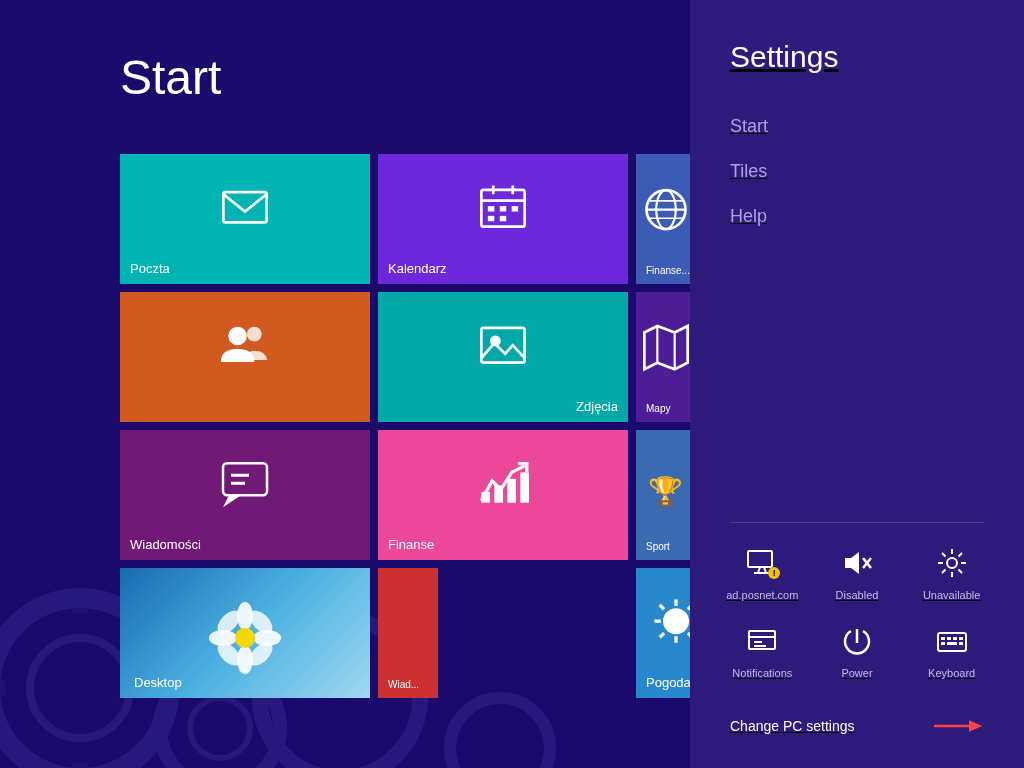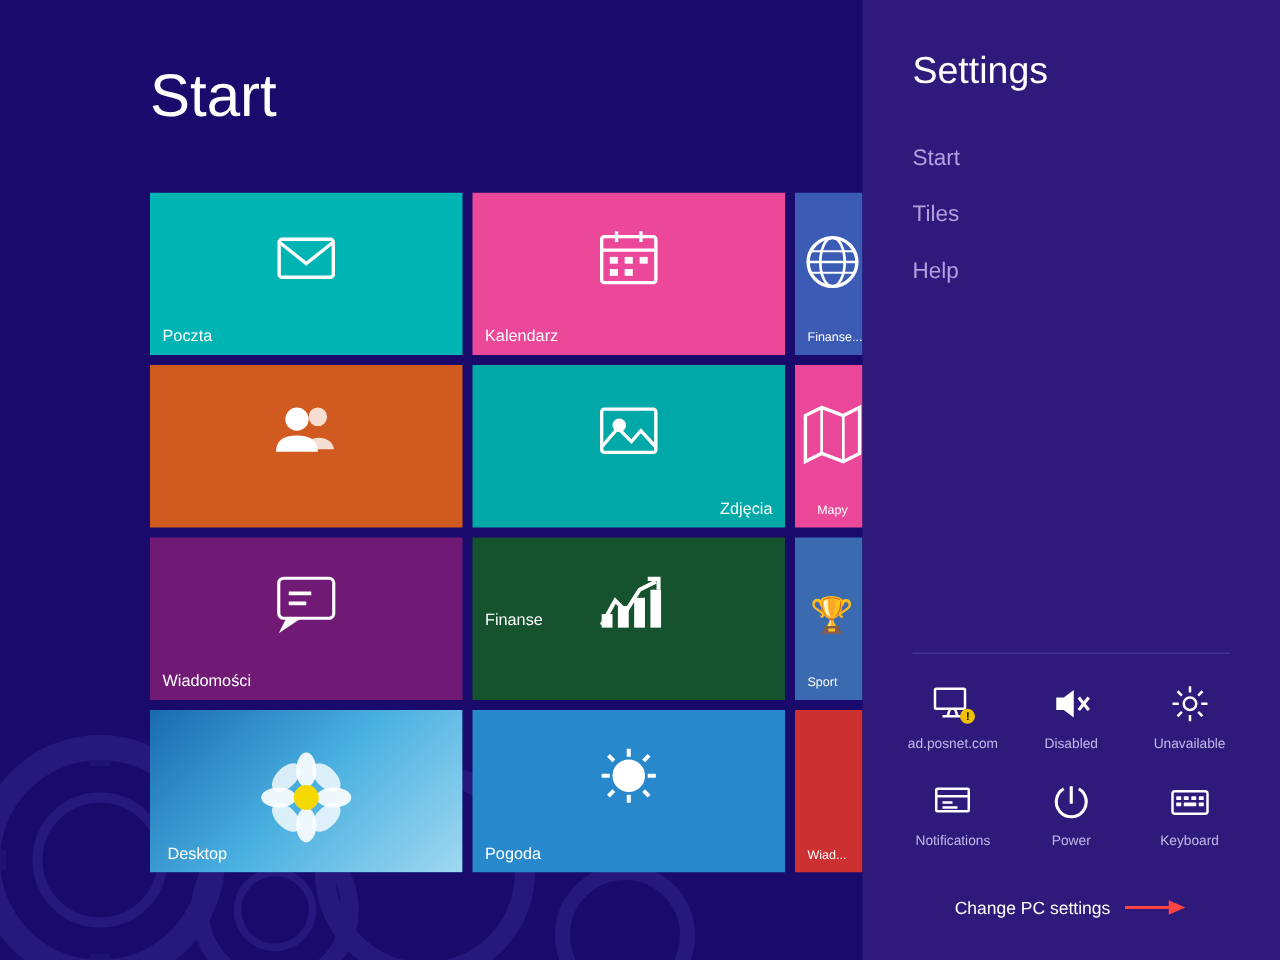--- a/index.html
+++ b/index.html
@@ -53,25 +53,25 @@
 
     .tile-label {
       color: white;
       font-size: 13px;
       font-weight: 400;
       position: relative;
       z-index: 1;
     }
 
     .tile-poczta { background: #00b4b4; }
-    .tile-kalendarz { background: #ec4899; }
+    .tile-kalendarz { background: #6d28d9; }
     .tile-kontakty { background: #d05a20; }
     .tile-zdjecia { background: #00a8a8; align-items: flex-end; }
     .tile-wiadomosci { background: #701a75; }
-    .tile-finanse { background: #14532d; justify-content: center; }
+    .tile-finanse { background: #ec4899; }
     .tile-desktop { background: #1a4fa0; overflow: hidden; padding-left: 14px; }
     .tile-pogoda { background: #2888cc; }
 
     .tile-desktop-img {
       position: absolute;
       inset: 0;
       background: linear-gradient(135deg, #1a6ab0 0%, #4ab0e0 50%, #a0d8f0 100%);
     }
 
     
@@ -84,20 +84,21 @@
     
     .settings-panel {
       position: absolute;
       right: 0;
       top: 0;
       width: 334px;
       height: 768px;
       background: #2d1a7a;
       display: flex;
       flex-direction: column;
+      text-decoration: underline;
     }
 
     .settings-title {
       color: white;
       font-size: 30px;
       font-weight: 200;
       padding: 40px 40px 30px;
     }
 
     .settings-nav {
@@ -167,21 +168,21 @@
       align-items: center;
       justify-content: center;
       font-size: 9px;
       color: black;
       font-weight: bold;
     }
 
     .change-pc-settings {
       display: flex;
       align-items: center;
-      justify-content: center;
+      justify-content: space-between;
       padding: 15px 40px 30px;
       gap: 12px;
       cursor: pointer;
     }
 
     .change-pc-text {
       color: white;
       font-size: 14px;
       font-weight: 300;
     }
@@ -296,21 +297,21 @@
         <span class="tile-icon">
           <svg viewBox="0 0 48 48">
               <rect x="4" y="8" width="40" height="32" rx="2" fill="none" stroke="white" stroke-width="2.5"></rect>
               <circle cx="17" cy="20" r="5" fill="white"></circle>
               <polyline points="4,36 16,22 26,32 33,24 44,36" fill="none" stroke="white" stroke-width="2.5"></polyline>
             </svg>
         </span>
         <span class="tile-label">Zdjęcia</span>
       </div>
 
-      <div class="tile" style="background:#ec4899;width:60px;align-items:center;">
+      <div class="tile" style="background:#4c1d95;width:60px;">
         <span class="tile-icon" style="font-size:28px;">
           <svg viewBox="0 0 48 48" width="30" height="30">
               <path d="M16 4 L4 10 L4 44 L16 38 L32 44 L44 38 L44 4 L32 10 Z" fill="none" stroke="white" stroke-width="2.5"></path>
               <line x1="16" y1="4" x2="16" y2="38" stroke="white" stroke-width="2"></line>
               <line x1="32" y1="10" x2="32" y2="44" stroke="white" stroke-width="2"></line>
             </svg>
         </span>
         <span class="tile-label" style="font-size:10px;">Mapy</span>
       </div>
 
@@ -357,41 +358,41 @@
             <ellipse cx="24" cy="24" rx="8" ry="14" fill="white" opacity="0.8" transform="rotate(45 24 24)"></ellipse>
             <ellipse cx="56" cy="56" rx="8" ry="14" fill="white" opacity="0.8" transform="rotate(45 56 56)"></ellipse>
             <ellipse cx="56" cy="24" rx="8" ry="14" fill="white" opacity="0.8" transform="rotate(-45 56 24)"></ellipse>
             <ellipse cx="24" cy="56" rx="8" ry="14" fill="white" opacity="0.8" transform="rotate(-45 24 56)"></ellipse>
             <circle cx="40" cy="40" r="10" fill="#f5d800"></circle>
           </svg>
         </div>
         <span class="tile-label" style="position:relative;z-index:2;">Desktop</span>
       </div>
 
+      <div class="tile" style="background:#cc3030;width:60px;">
+        <span class="tile-label" style="font-size:10px;">Wiad...</span>
+      </div>
+
       <div class="tile tile-pogoda">
         <span class="tile-icon">
           <svg viewBox="0 0 48 48">
               <circle cx="24" cy="24" r="12" fill="white"></circle>
               <line x1="24" y1="4" x2="24" y2="10" stroke="white" stroke-width="3"></line>
               <line x1="24" y1="38" x2="24" y2="44" stroke="white" stroke-width="3"></line>
               <line x1="4" y1="24" x2="10" y2="24" stroke="white" stroke-width="3"></line>
               <line x1="38" y1="24" x2="44" y2="24" stroke="white" stroke-width="3"></line>
               <line x1="9" y1="9" x2="13" y2="13" stroke="white" stroke-width="3"></line>
               <line x1="35" y1="35" x2="39" y2="39" stroke="white" stroke-width="3"></line>
               <line x1="9" y1="39" x2="13" y2="35" stroke="white" stroke-width="3"></line>
               <line x1="35" y1="13" x2="39" y2="9" stroke="white" stroke-width="3"></line>
             </svg>
         </span>
         <span class="tile-label">Pogoda</span>
       </div>
 
-      <div class="tile" style="background:#cc3030;width:60px;">
-        <span class="tile-label" style="font-size:10px;">Wiad...</span>
-      </div>
-
     </div>
   </div>
 </div>
 
 <div class="settings-panel">
   <h2 class="settings-title">Settings</h2>
 
   <nav class="settings-nav">
     <div class="settings-nav-item">Start</div>
     <div class="settings-nav-item">Tiles</div>

